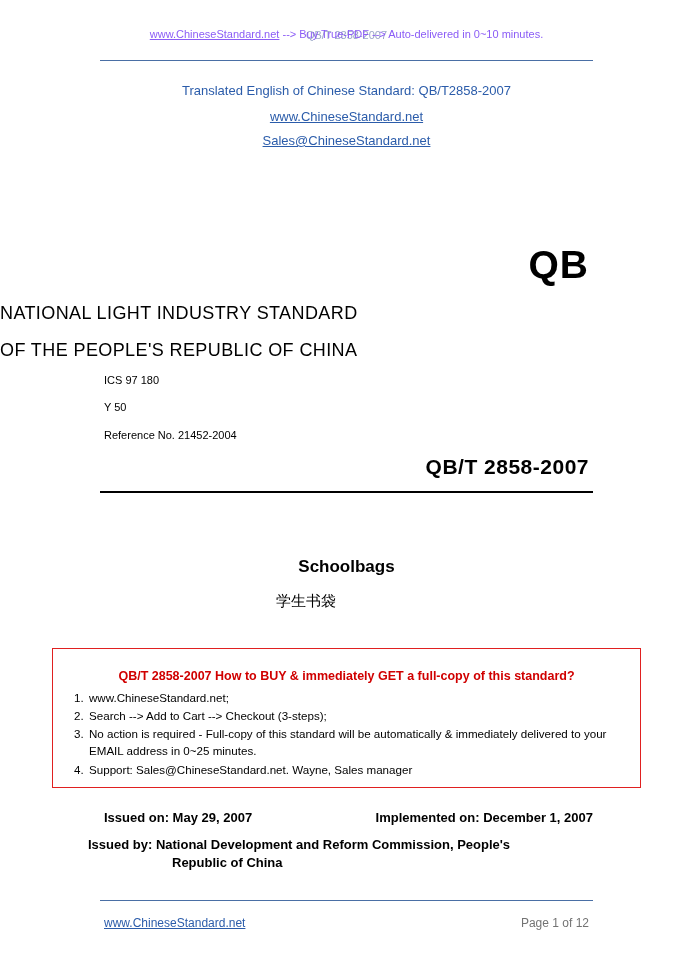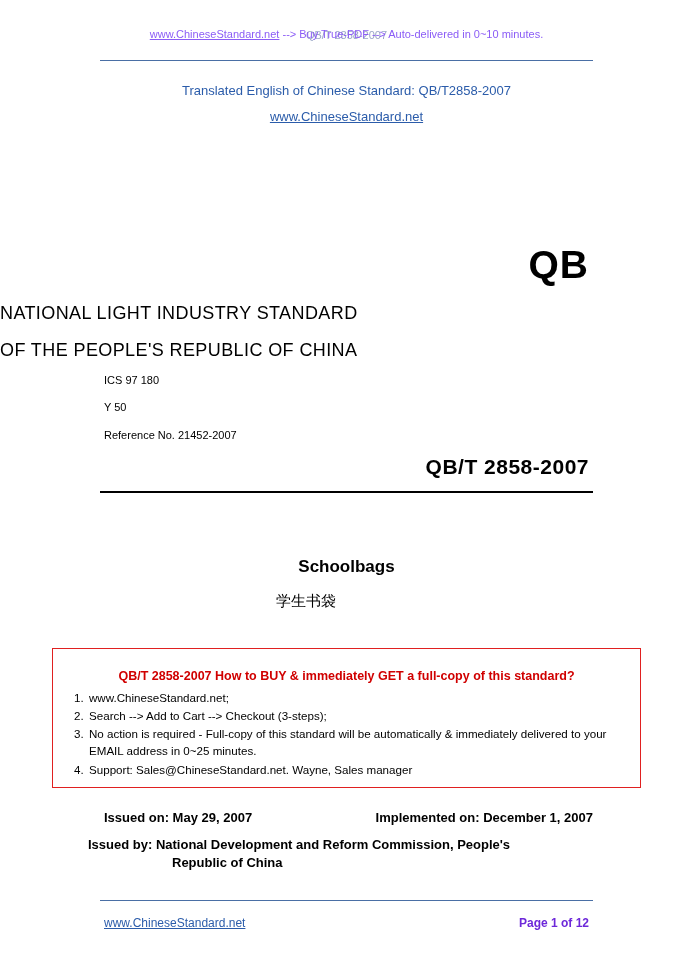--- a/index.html
+++ b/index.html
@@ -202,48 +202,49 @@
     position: absolute;
     top: 916px;
     left: 104px;
     font-size: 12px;
   }
   .footer-right {
     position: absolute;
     top: 916px;
     right: 104px;
     font-size: 12px;
-    color: #6d28d9;
-    font-weight: bold;
+    color: #737373;
+    font-weight: normal;
   }
 </style>
 </head>
 <body>
 
 <div class="page">
 
   <div class="watermark">QB/T 2858-2007</div>
 
   <div class="promo">
     <span class="underline">www.ChineseStandard.net</span><span> --&gt; Buy True-PDF --&gt; Auto-delivered in 0~10 minutes.</span>
   </div>
 
   <div class="rule rule-top"></div>
 
   <div class="hdr hdr-title">Translated English of Chinese Standard: QB/T2858-2007</div>
   <div class="hdr hdr-site"><span class="link">www.ChineseStandard.net</span></div>
+  <div class="hdr hdr-mail"><span class="link">Sales@ChineseStandard.net</span></div>
 
   <div class="qb-mark">QB</div>
 
   <div class="nat1">NATIONAL LIGHT INDUSTRY STANDARD</div>
   <div class="nat2">OF THE PEOPLE'S REPUBLIC OF CHINA</div>
 
   <div class="meta meta-ics">ICS 97 180</div>
   <div class="meta meta-y">Y 50</div>
-  <div class="meta meta-ref">Reference No. 21452-2007</div>
+  <div class="meta meta-ref">Reference No. 21452-2004</div>
 
   <div class="std-no">QB/T  2858-2007</div>
 
   <div class="thickrule"></div>
 
   <div class="doc-title-en">Schoolbags</div>
   <div class="doc-title-cn">学生书袋</div>
 
   <div class="buybox">
     <div class="buybox-title">QB/T 2858-2007 How to BUY &amp; immediately GET a full-copy of this standard?</div>

